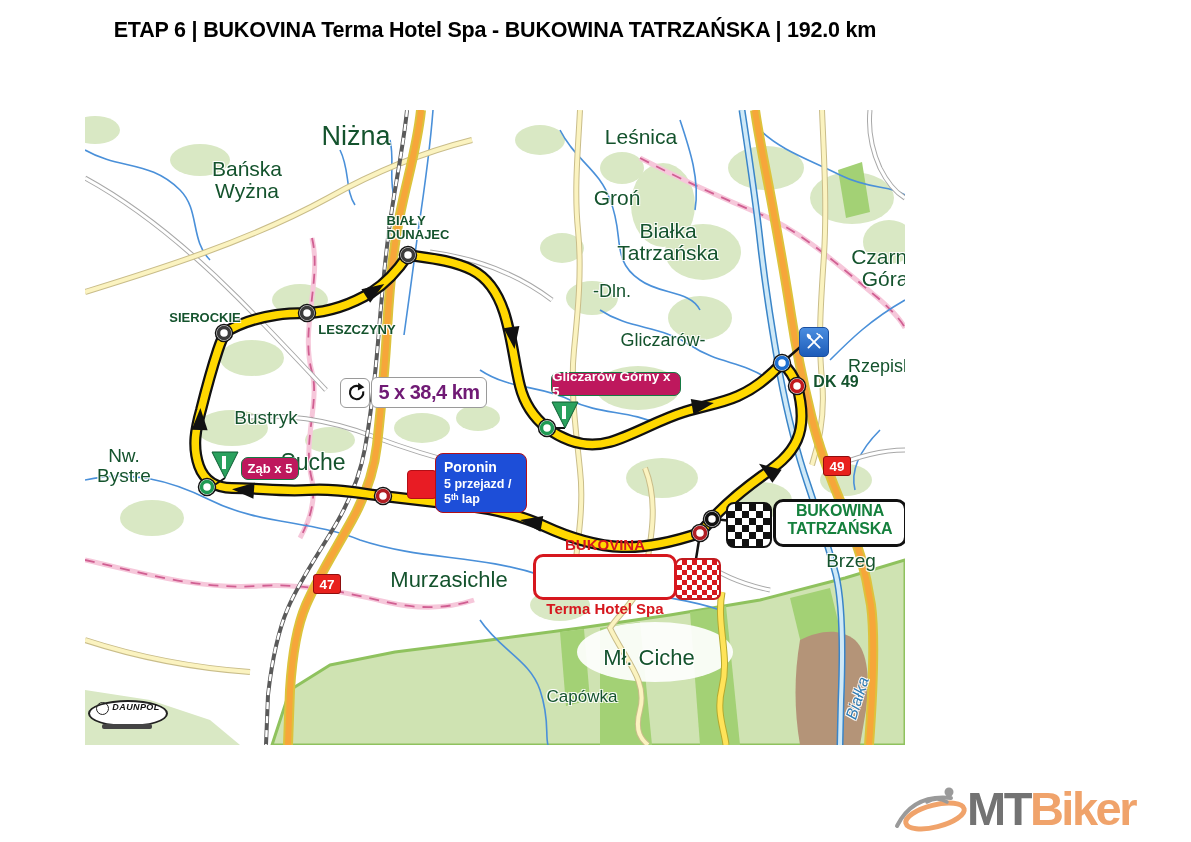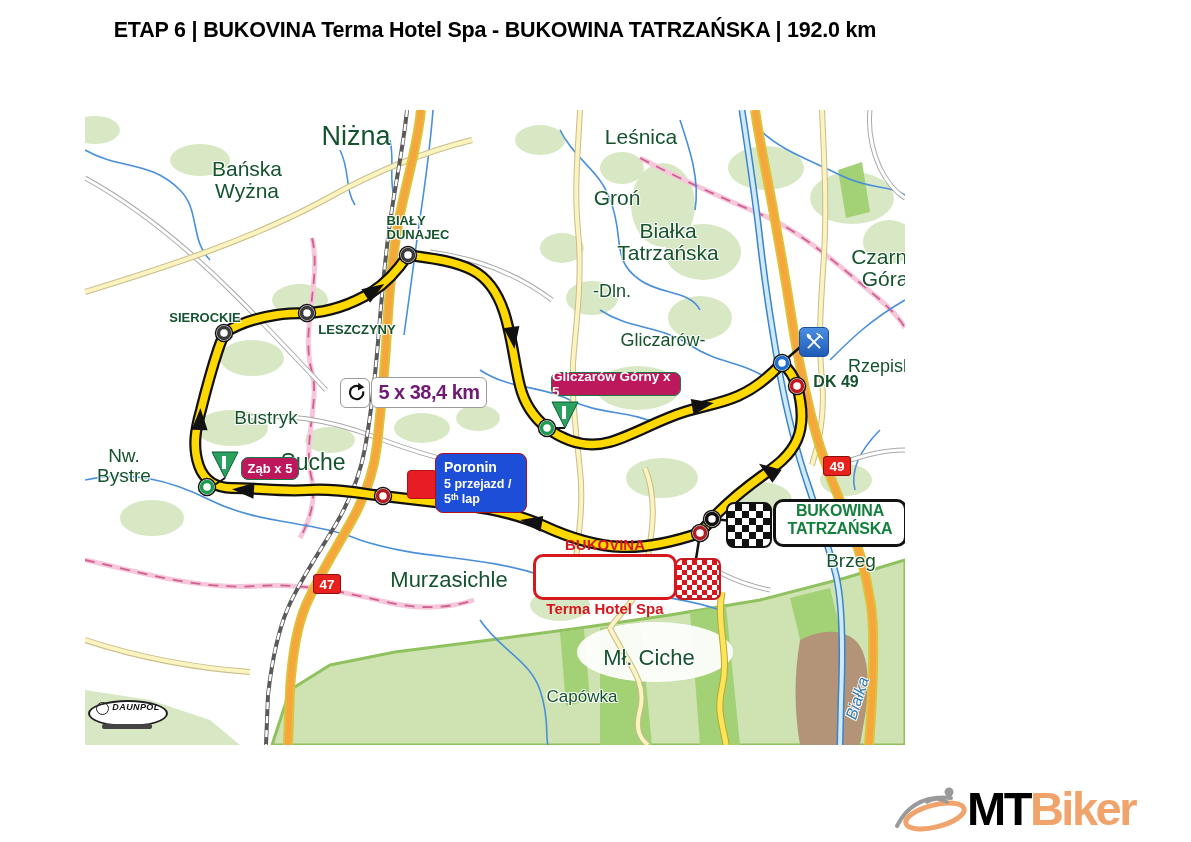--- a/index.html
+++ b/index.html
@@ -55,21 +55,21 @@
   .feed{position:absolute;left:714px;top:217px;width:28px;height:28px;border-radius:5px;border:1px solid #1a4e9e;
         background:linear-gradient(#4a8de0,#1d5cb8);display:flex;align-items:center;justify-content:center;}
   
   .daunpol{position:absolute;left:88px;top:700px;width:76px;height:23px;border:2px solid #222;border-radius:50%;
            background:#fff;display:flex;align-items:flex-start;justify-content:center;font-size:9px;font-weight:700;
            font-style:italic;letter-spacing:.4px;color:#111;}
   .dp-circle{width:11px;height:11px;border:1.5px solid #222;border-radius:50%;margin-right:3px;flex:none;}
   .dp-bar{position:absolute;left:102px;top:724px;width:50px;height:5px;background:#444;border-radius:2px;}
   .mtbiker{position:absolute;left:893px;top:781px;display:flex;align-items:center;
            font-weight:800;font-size:47px;letter-spacing:-2.5px;white-space:nowrap;}
-  .mtbiker .mt{color:#000000;}
+  .mtbiker .mt{color:#737373;}
   .mtbiker .biker{color:#f0a36b;}
   .mtbiker svg{margin-right:-4px;}
 </style>
 </head>
 <body>
 
 <div class="page">
 
   <h1 class="title">ETAP 6 | BUKOVINA Terma Hotel Spa - BUKOWINA TATRZAŃSKA | 192.0 km</h1>
 

